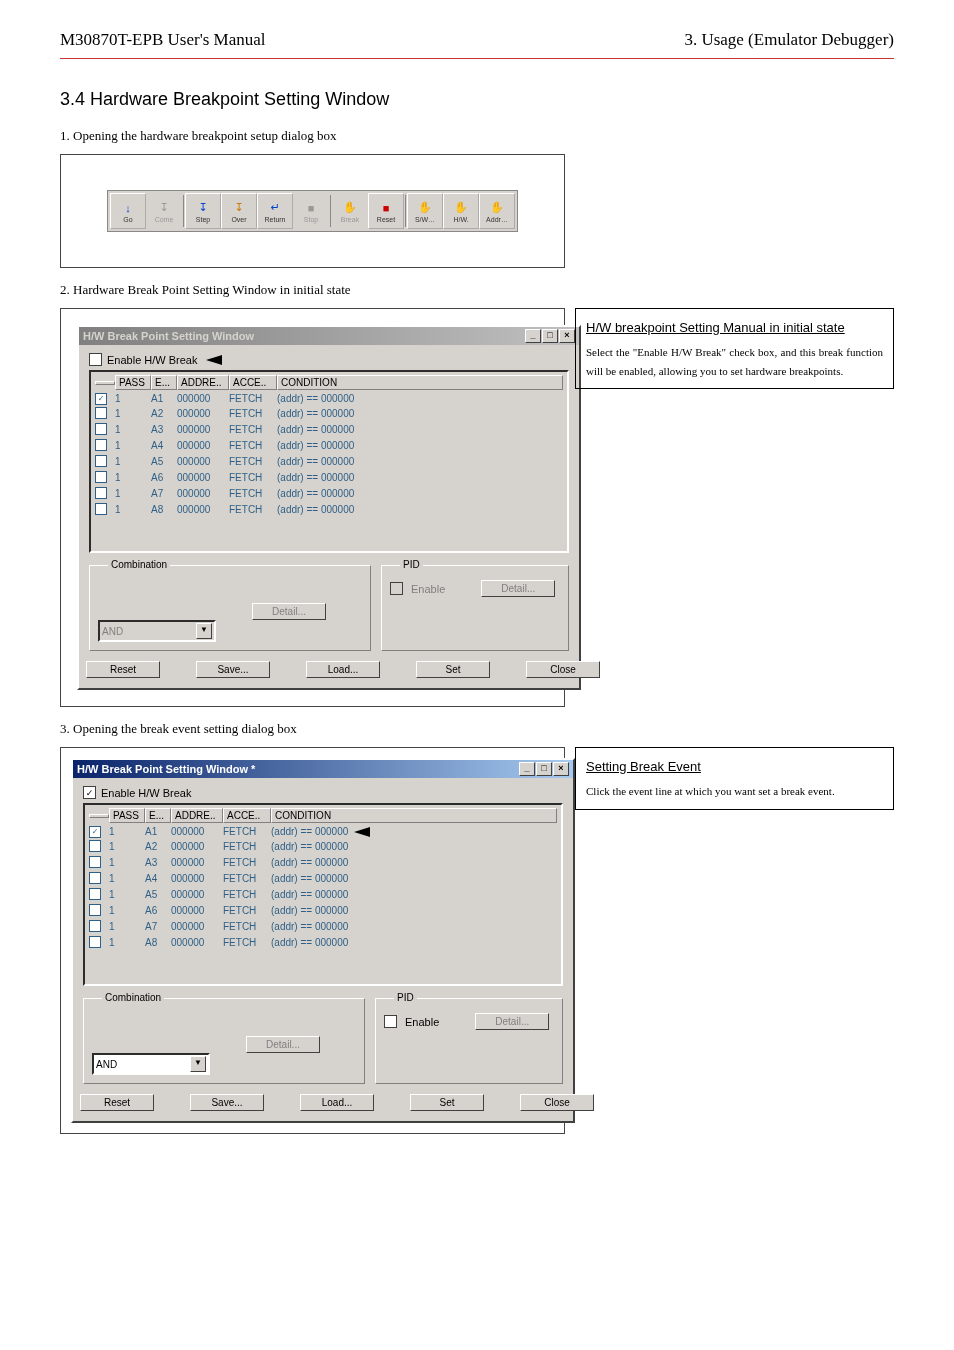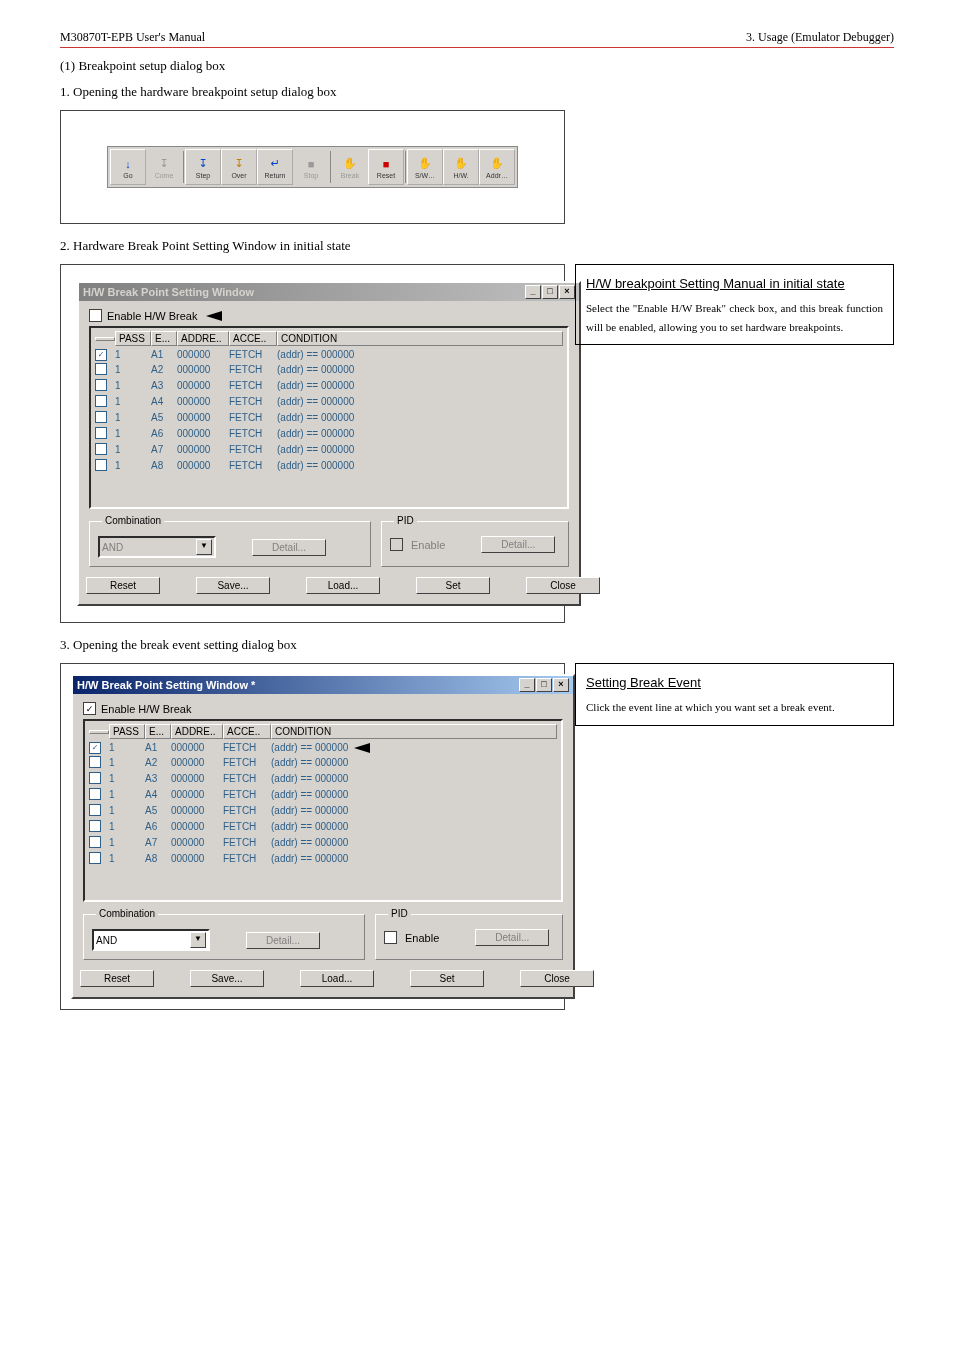--- a/index.html
+++ b/index.html
@@ -10,22 +10,22 @@
     background: #fff;
     width: 954px;
   }
   .page {
     padding: 30px 60px 20px 60px;
   }
   .header-bar {
     display: flex;
     justify-content: space-between;
     border-bottom: 1px solid #cc3333;
-    padding-bottom: 2px;
-    font-size: 12px;
+    padding-bottom: 8px;
+    font-size: 17px;
   }
   .section-title {
     font-family: Arial, sans-serif;
     font-size: 18px;
     margin: 30px 0 18px 0;
   }
   .subtitle {
     font-size: 13px;
     margin: 10px 0;
   }
@@ -149,28 +149,29 @@
   .rchk {
     width:10px; height:10px; border:1px solid #2e5f88; background:#fff;
     display:inline-flex; align-items:center; justify-content:center; font-size:8px;
     color:#2e5f88;
   }
   .groupbox {
     border:1px solid #808080; border-top-color:#fff; border-left-color:#fff;
     position:relative; padding:14px 8px 8px 8px;
   }
   .groupbox .legend {
-    position:absolute; top:-7px; left:12px; background:#d6d3ce;
+    position:absolute; top:-7px; left:18px; background:#d6d3ce;
     padding:0 3px; font-size:10px;
   }
   .combobox {
     display:inline-flex; align-items:center; background:#fff;
     border:2px inset #fff; border-top-color:#808080; border-left-color:#808080;
     height:18px; width:110px; font-size:10px; padding:0 2px;
     justify-content:space-between;
+    margin-top:40px;
   }
   .combobox.disabled { background:#d6d3ce; color:#808080; }
   .combobox .arrow {
     width:14px; height:14px; background:#d6d3ce;
     border:1px solid #fff; border-right-color:#404040; border-bottom-color:#404040;
     font-size:8px; text-align:center; line-height:12px; color:#000;
   }
   .btn {
     display:inline-block; min-width:56px; text-align:center;
     background:#d6d3ce; border:1px solid #fff;
@@ -200,22 +201,22 @@
 </head>
 <body>
 
 <div class="page">
 
   <div class="header-bar">
     <span>M30870T-EPB User's Manual</span>
     <span>3. Usage (Emulator Debugger)</span>
   </div>
 
-
-  <div class="subtitle">(1) Breakpoint setup dialog box</div>
+  <div class="section-title">3.4 Hardware Breakpoint Setting Window</div>
+
 
   <div class="subtitle">1. Opening the hardware breakpoint setup dialog box</div>
   <div class="row">
     <div class="left-col">
       <div class="img-frame">
         <div class="toolbar-img">
           <div class="tb" id="toolbar">
               <div class="tb-btn enabled">
                 <div class="tb-ico" style="color: rgb(0, 68, 204);">↓</div>
                 <div>Go</div>

